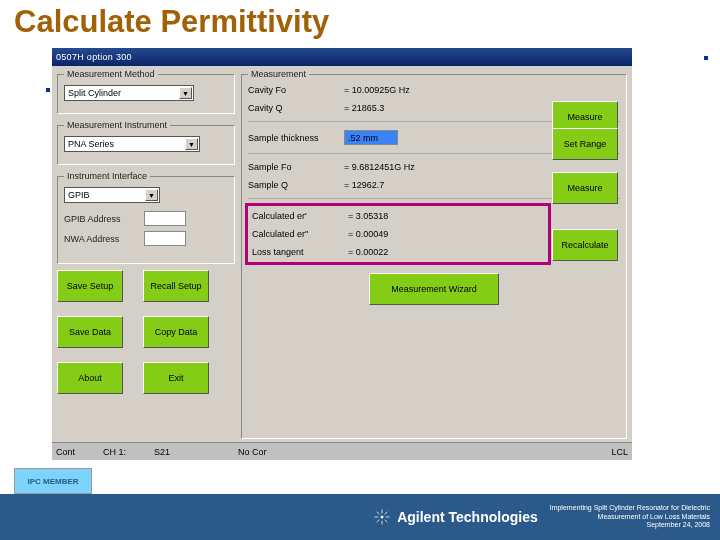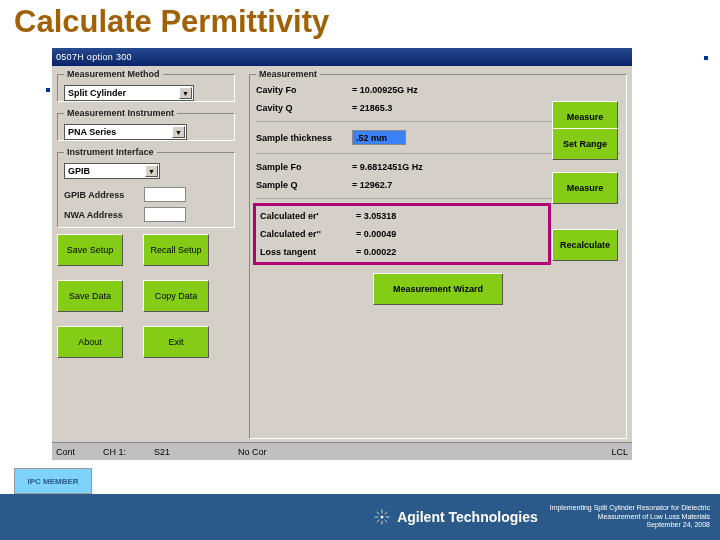--- a/index.html
+++ b/index.html
@@ -9,25 +9,25 @@
   
   .slide-title { position: absolute; top: 4px; left: 14px; font-size: 31px; font-weight: bold; color: #a16207; }
   
   .screenshot { position: absolute; top: 48px; left: 52px; width: 580px; height: 412px; }
   
   .win-title { height: 18px; background: linear-gradient(#264a8f,#0a246a); display: flex; align-items: center; padding: 0 4px; }
   .win-title-text { color: #fff; font-size: 9px; font-weight: normal; letter-spacing: 0.3px; }
   .win-body { background: #d4d0c8; height: 376px; padding: 3px 5px; display: flex; gap: 6px; font-size: 9px; color: #000; }
   .status-bar { background: #c0c0c0; height: 18px; border-top: 1px solid #888; font-size: 9px; display: flex; align-items: center; padding: 0 4px; gap: 28px; color: #000; }
   
-  fieldset { border: 1px solid #fff; border-left-color: #888; border-top-color: #888; padding: 6px 6px 0 6px; margin-bottom: 6px; position: relative; font-weight: bold; }
+  fieldset { border: 1px solid #fff; border-left-color: #888; border-top-color: #888; padding: 6px 6px 12px 6px; margin-bottom: 6px; position: relative; }
   legend { font-size: 9px; padding: 0 3px; color: #222; }
   
   .left-col { width: 178px; }
-  .right-col { flex: 1; margin-left: 8px; }
+  .right-col { flex: 1; }
   
   .select, .input { background: #fff; border: 1px solid #888; border-right-color: #fff; border-bottom-color: #fff; outline: 1px solid #555; outline-offset: -1px; height: 16px; font-size: 9px; padding: 1px 3px; display: flex; align-items: center; justify-content: space-between; }
   .select { width: 130px; }
   .sel-arrow { width: 13px; height: 12px; background: #d4d0c8; border: 1px solid #fff; border-right-color: #555; border-bottom-color: #555; margin: -1px -2px -1px 0; display: flex; align-items: center; justify-content: center; font-size: 7px; }
   
   .btn { background: #84cc16; border: 1px solid #fff; border-right-color: #555; border-bottom-color: #555; height: 32px; font-size: 9px; display: inline-flex; align-items: center; justify-content: center; padding: 0 6px; cursor: default; min-width: 66px; }
   .btn-row { display: flex; gap: 20px; margin-top: 4px; text-align: center; }
   
   .lbl-row { display: flex; align-items: center; gap: 6px; margin-bottom: 5px; }
   .lbl { width: 74px; font-size: 9px; color: #222; }
@@ -72,21 +72,21 @@
         <fieldset>
           <legend>Measurement Method</legend>
           <div class="select">
             <span>Split Cylinder</span>
             <span class="sel-arrow">▼</span>
           </div>
         </fieldset>
 
         <fieldset>
           <legend>Measurement Instrument</legend>
-          <div class="select" style="width:123px">
+          <div class="select" style="width:136px">
             <span>PNA Series</span>
             <span class="sel-arrow">▼</span>
           </div>
         </fieldset>
 
         <fieldset>
           <legend>Instrument Interface</legend>
           <div class="select" style="width:96px; margin-bottom:8px">
             <span>GPIB</span>
             <span class="sel-arrow">▼</span>

